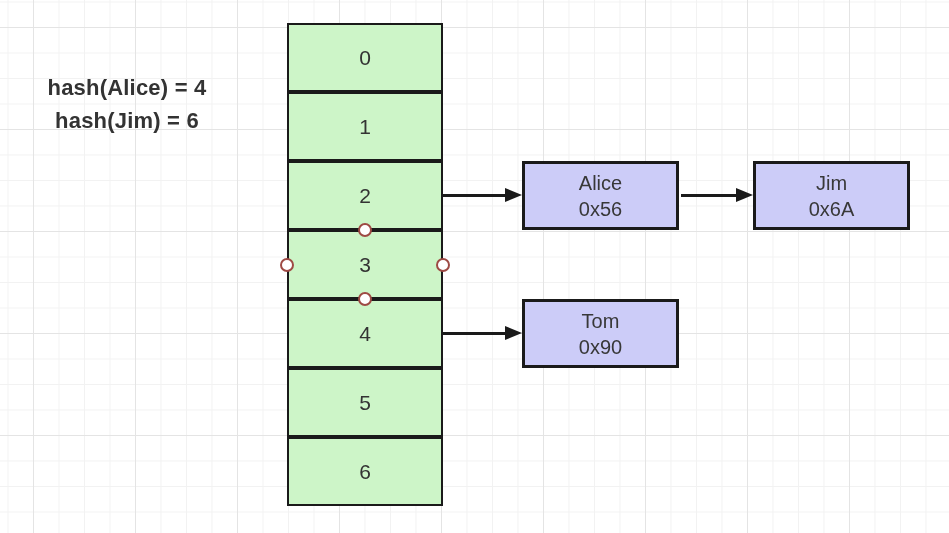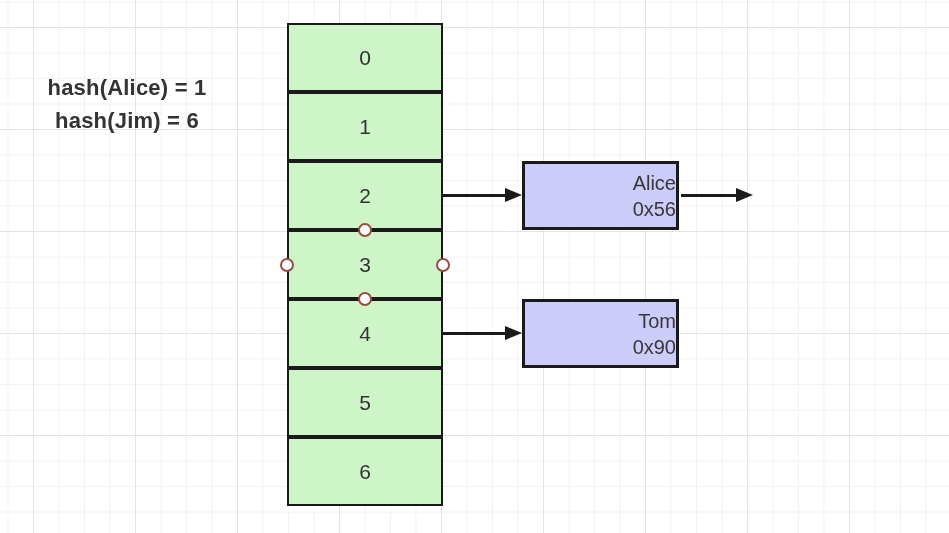--- a/index.html
+++ b/index.html
@@ -70,21 +70,21 @@
 
   
   .node {
     position: absolute;
     width: 157px;
     height: 69px;
     background: #ccccf8;
     border: 3px solid #1a1a1a;
     display: flex;
     flex-direction: column;
-    align-items: flex-end;
+    align-items: center;
     justify-content: center;
     font-size: 20px;
     line-height: 26px;
     color: #383838;
   }
   .node-alice { left: 522px; top: 161px; }
   .node-jim   { left: 753px; top: 161px; }
   .node-tom   { left: 522px; top: 299px; }
 
   
@@ -106,21 +106,21 @@
     border-bottom: 7px solid transparent;
     border-left: 17px solid #1a1a1a;
   }
 </style>
 </head>
 <body>
 
 <div class="canvas">
 
   <div class="annotation">
-    <div>hash(Alice) = 1</div>
+    <div>hash(Alice) = 4</div>
     <div>hash(Jim) = 6</div>
   </div>
 
   <div class="bucket-array">
     <div class="bucket">
       <span>0</span>
     </div>
     <div class="bucket">
       <span>1</span>
     </div>
@@ -159,19 +159,23 @@
   <div class="arrow arrow-3">
     <div class="edge-line"></div>
     <div class="arrowhead"></div>
   </div>
 
   <div class="node node-alice">
     <span>Alice</span>
     <span>0x56</span>
   </div>
 
+  <div class="node node-jim">
+    <span>Jim</span>
+    <span>0x6A</span>
+  </div>
 
   <div class="node node-tom">
     <span>Tom</span>
     <span>0x90</span>
   </div>
 
 </div>
 
 </body></html>

